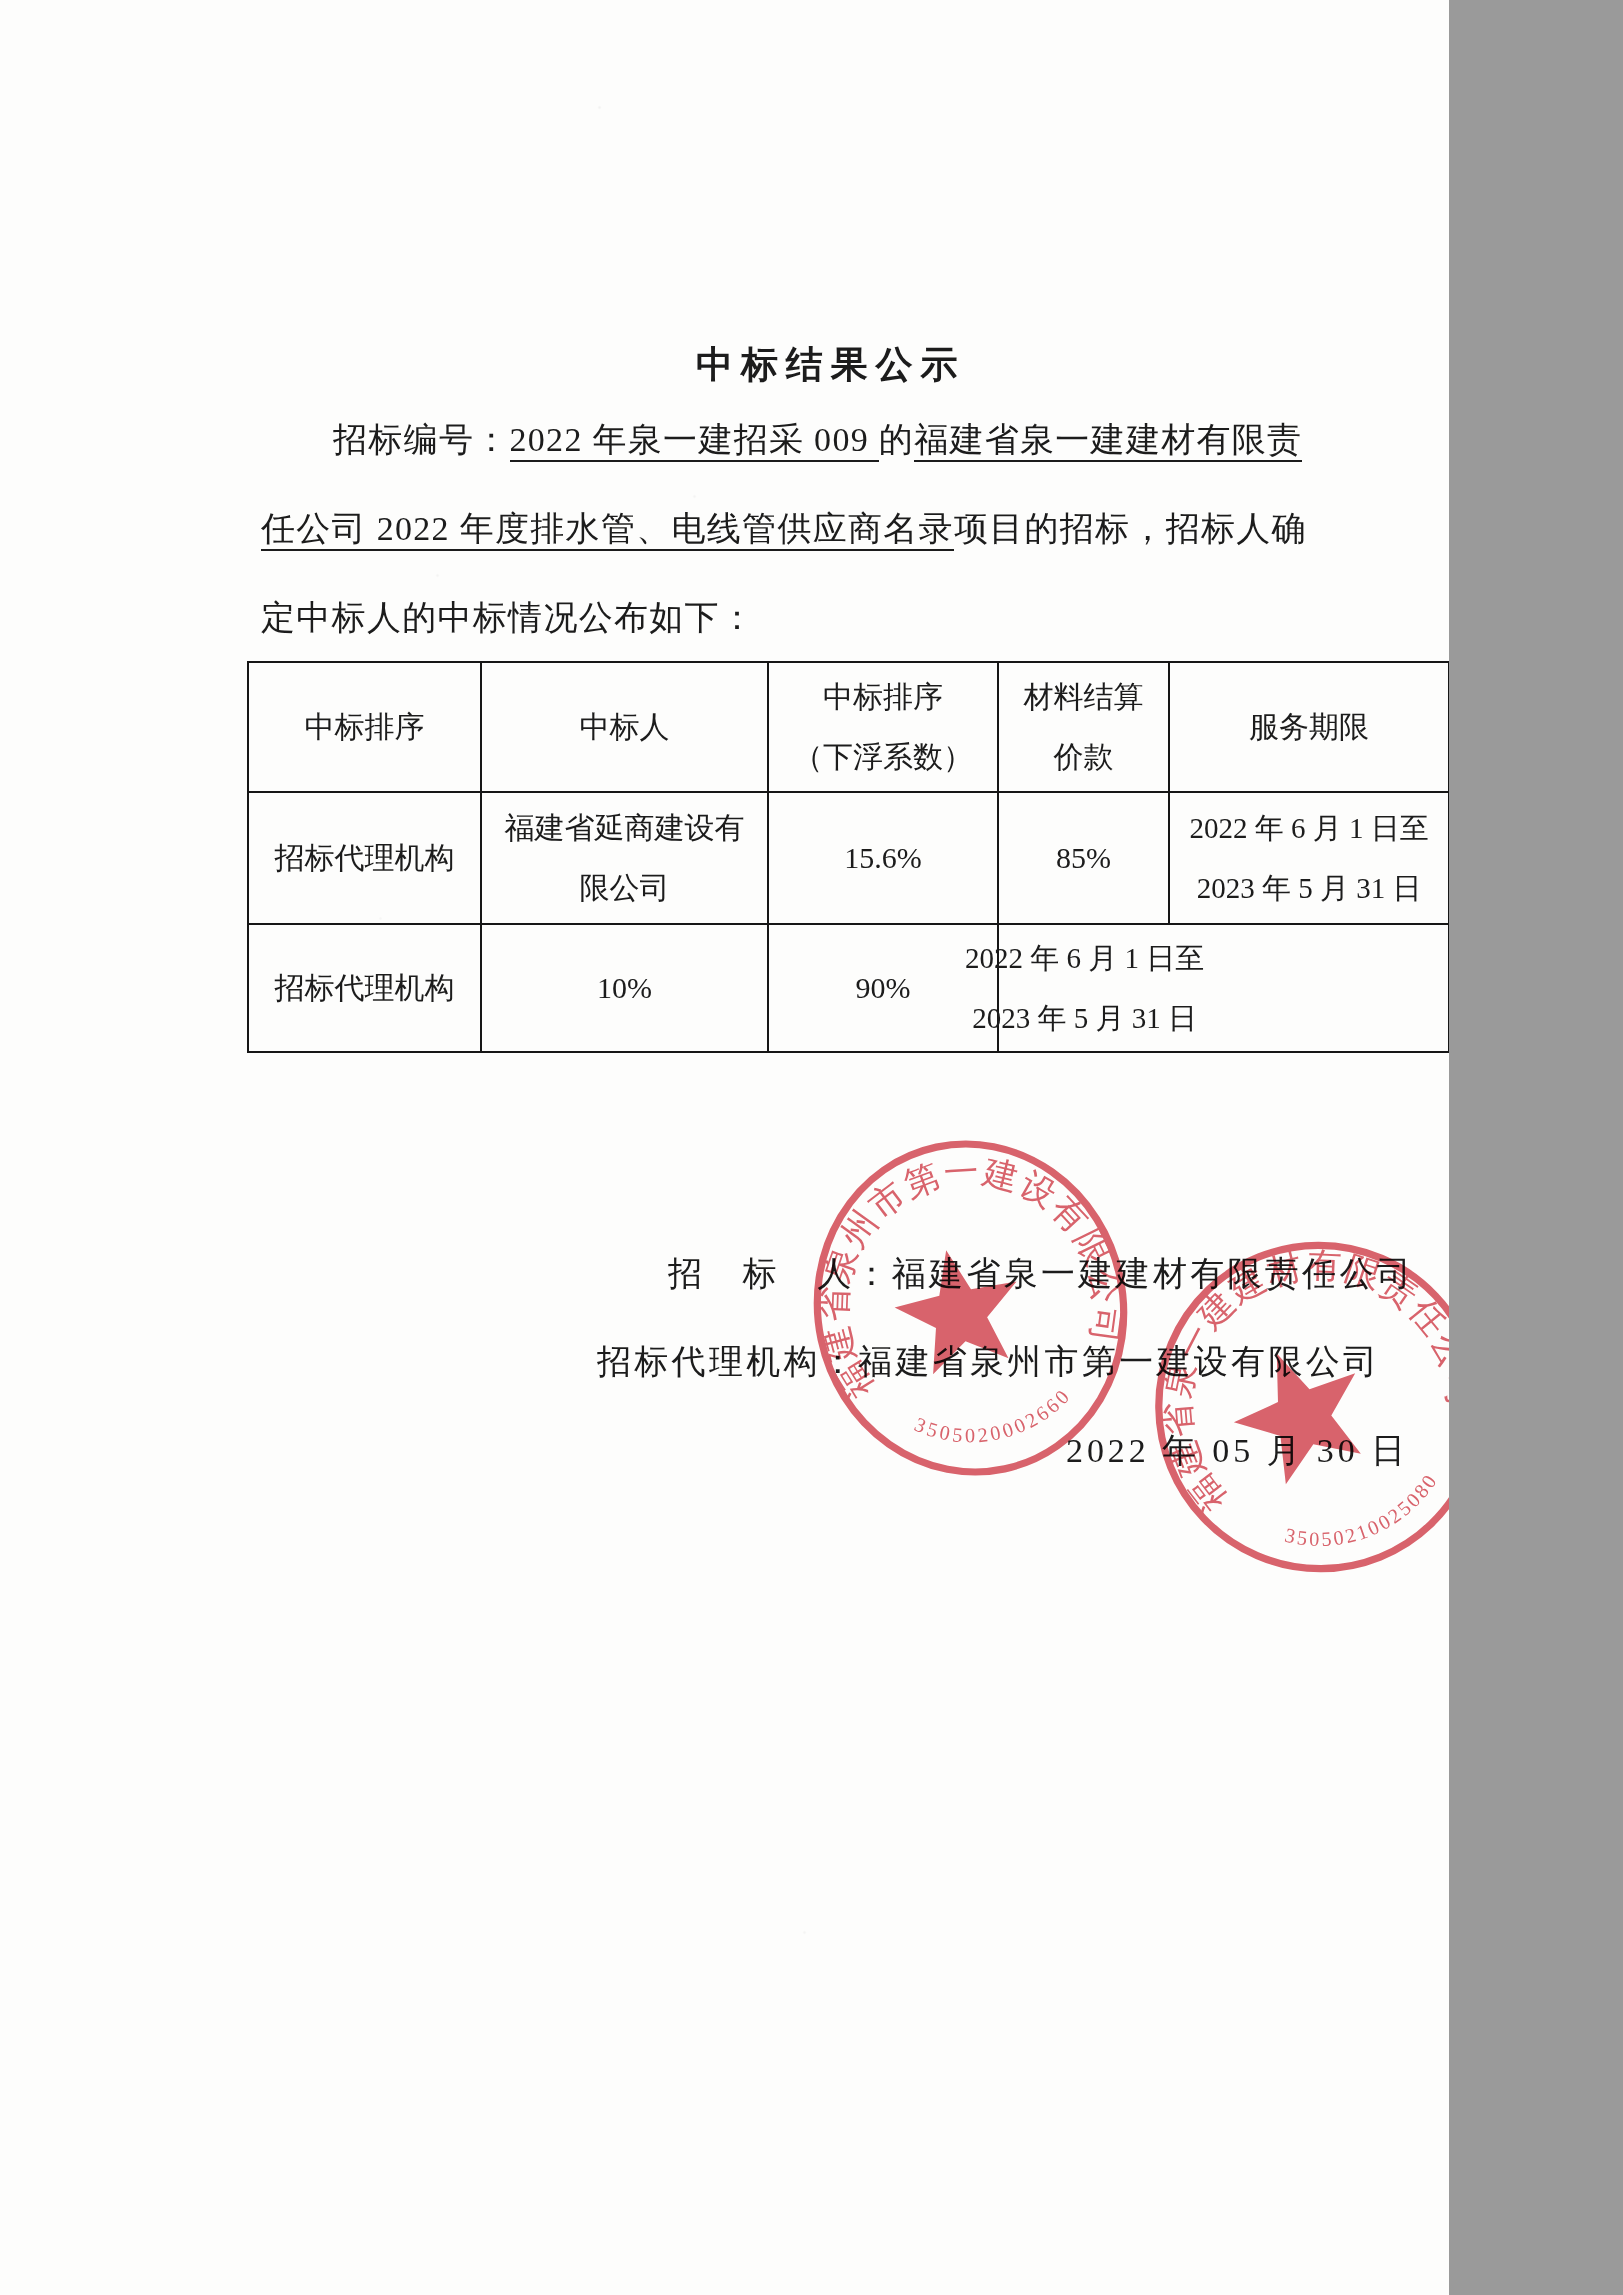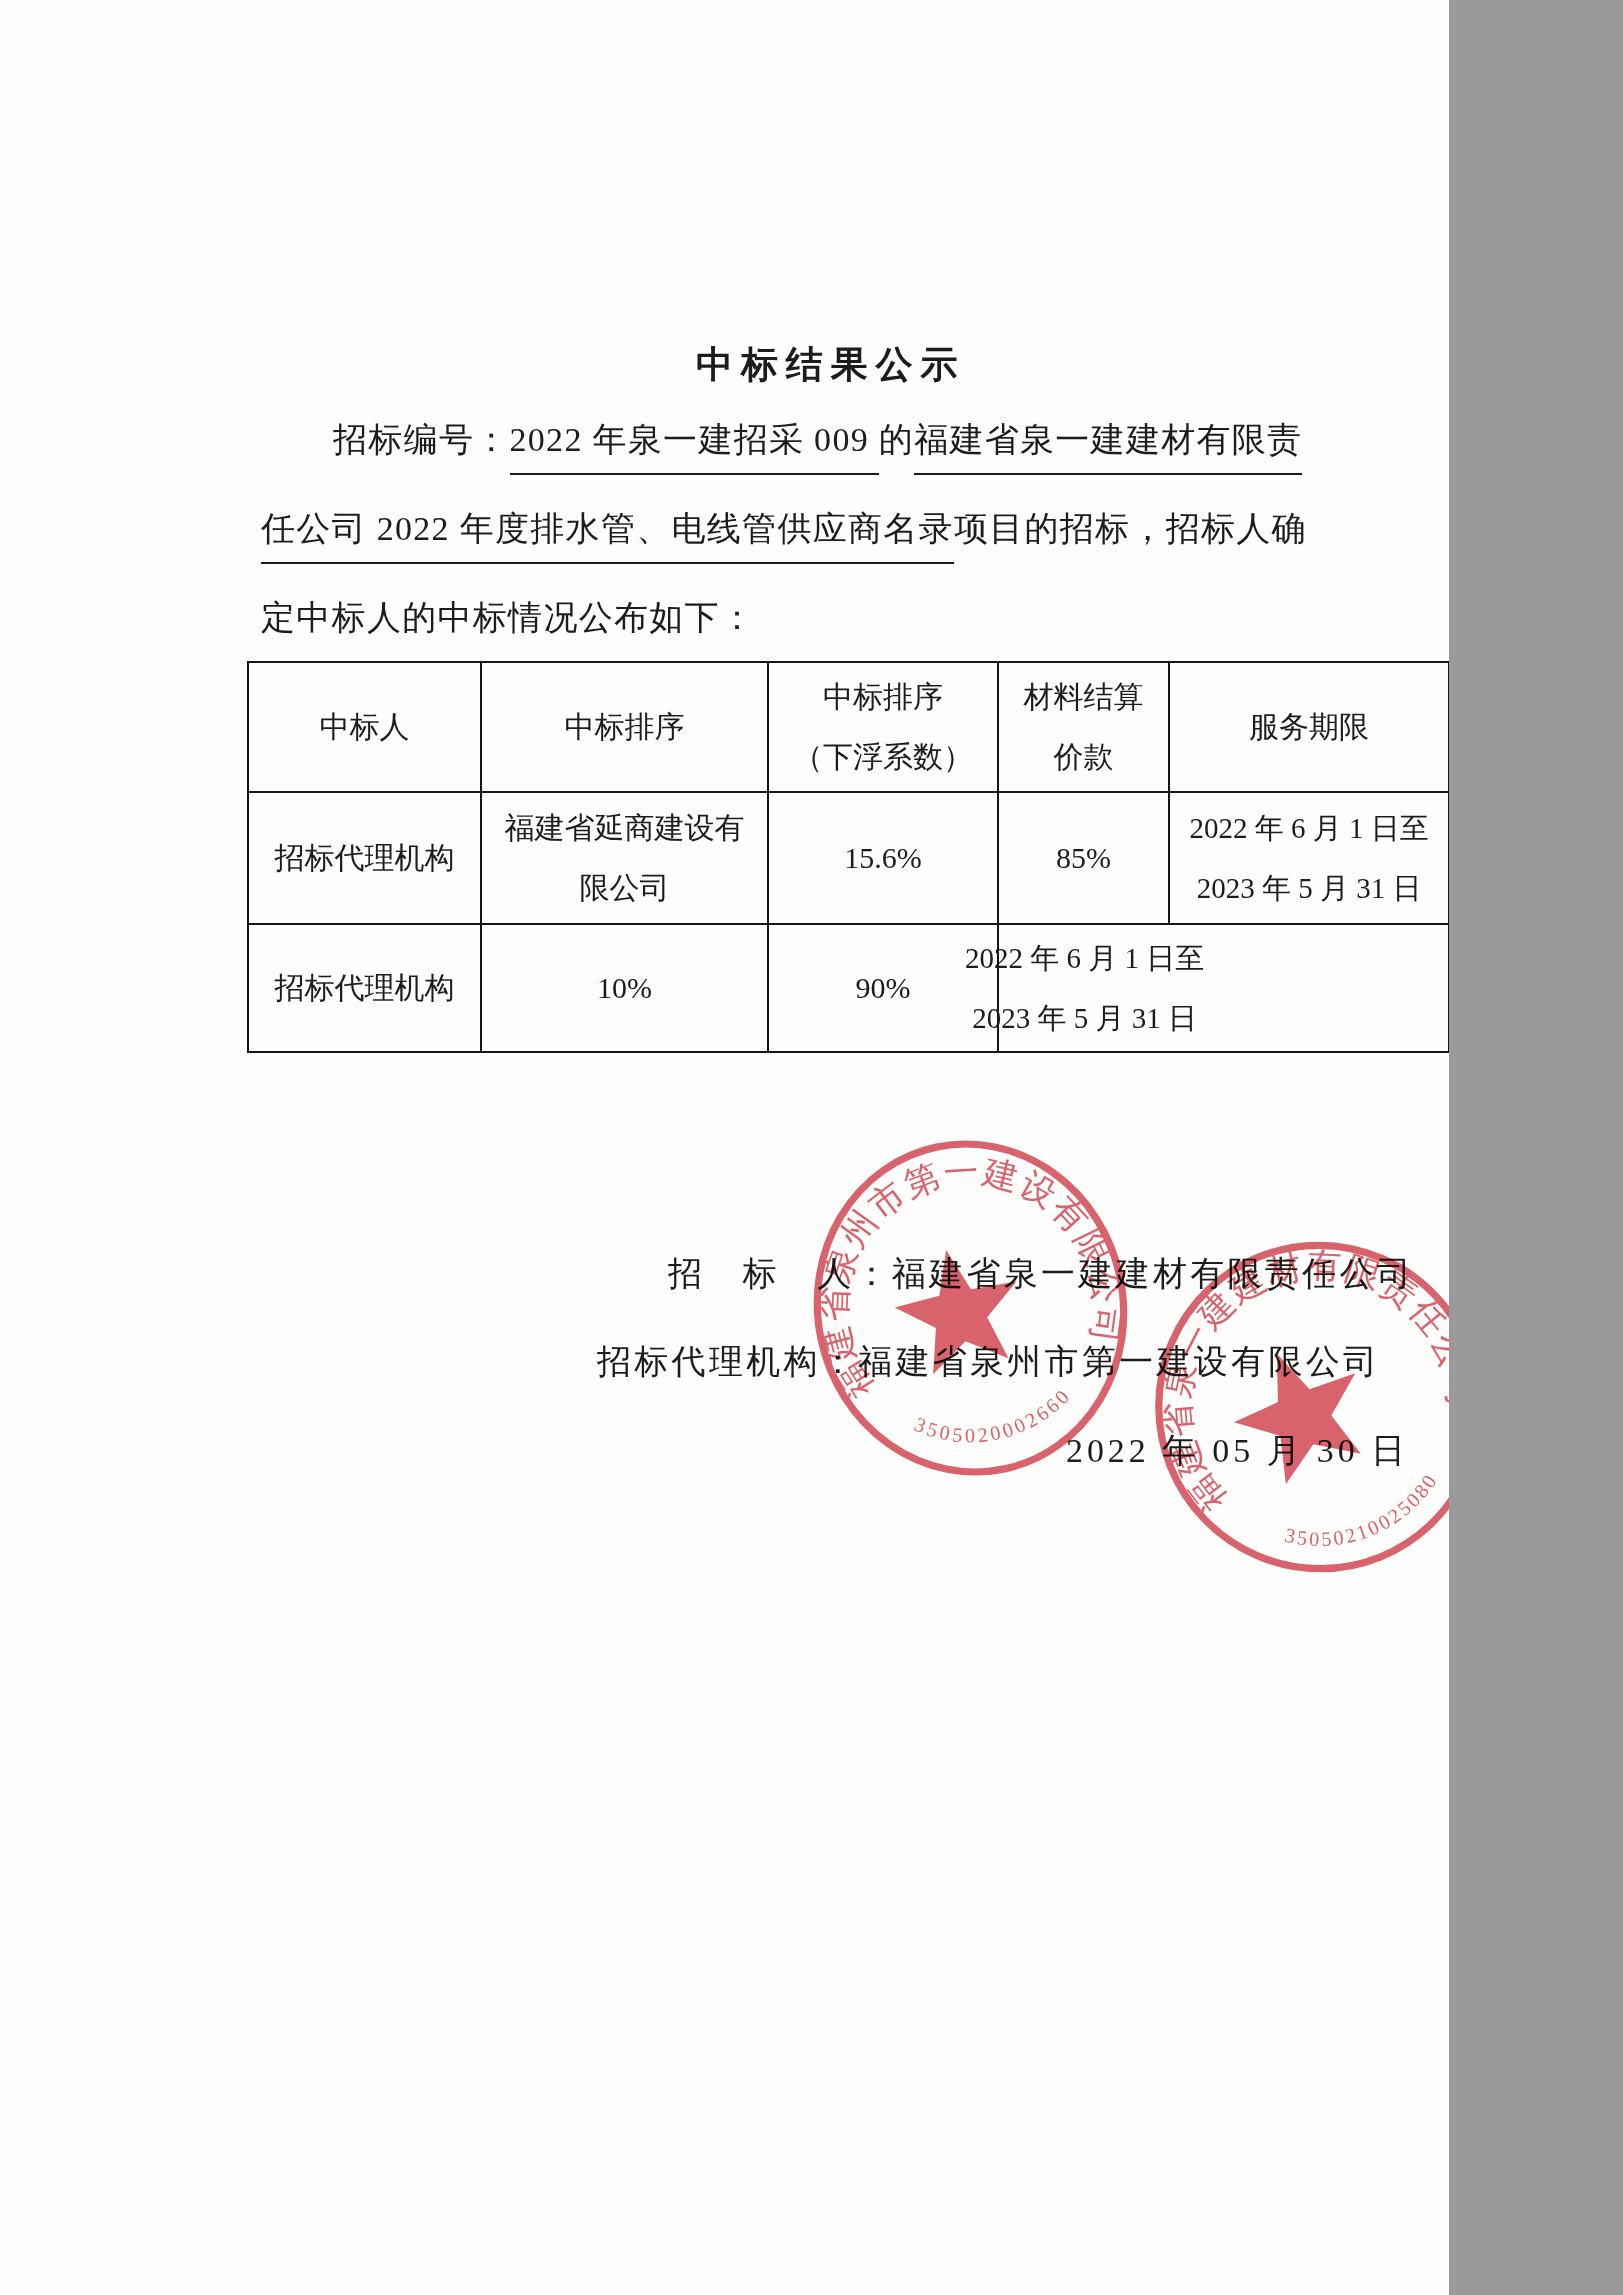--- a/index.html
+++ b/index.html
@@ -19,21 +19,21 @@
                1476px 776px 1.3px 0.7px rgba(0,0,0,.05),
                804px 1932px 1.3px 0.7px rgba(0,0,0,.05),
                380px 918px 1.3px 0.7px rgba(0,0,0,.04);}
   .title{
     position:absolute;left:696px;top:340px;margin:0;
     font-size:37px;font-weight:700;letter-spacing:7.9px;white-space:nowrap;
   }
   .para{position:absolute;left:261px;top:416px;width:1165px;font-size:34px;letter-spacing:1.3px;}
   .pline{white-space:nowrap;height:89px;line-height:47px;}
   .pline.indent{text-indent:72px;}
-  .u{border-bottom:2.6px solid #1c1c1c;padding-bottom:15px;}
+  .u{border-bottom:2.6px solid #1c1c1c;padding-bottom:2px;}
   
   .tbl{
     position:absolute;left:247px;top:661px;
     display:grid;
     grid-template-columns:233px 287px 230px 171px 278px;
     grid-template-rows:130px 132px 126px;
     border:2.6px solid #161616;
     box-sizing:border-box;
     font-size:30px;
   }
@@ -67,24 +67,24 @@
 
   <div class="para">
     <div class="pline indent"><span>招标编号：</span><span class="u">2022 年泉一建招采 009 </span><span>的</span><span class="u">福建省泉一建建材有限责</span></div>
     <div class="pline"><span class="u">任公司 2022 年度排水管、电线管供应商名录</span><span>项目的招标，招标人确</span></div>
     <div class="pline"><span>定中标人的中标情况公布如下：</span></div>
   </div>
 
   <div class="tbl">
 
     <div class="cell">
-        <div class="ln">中标人</div>
+        <div class="ln">中标排序</div>
       </div>
     <div class="cell">
-        <div class="ln">中标排序</div>
+        <div class="ln">中标人</div>
       </div>
     <div class="cell">
         <div class="ln">中标排序</div>
         <div class="ln">（下浮系数）</div>
       </div>
     <div class="cell">
         <div class="ln">材料结算</div>
         <div class="ln">价款</div>
       </div>
     <div class="cell lastcol">

